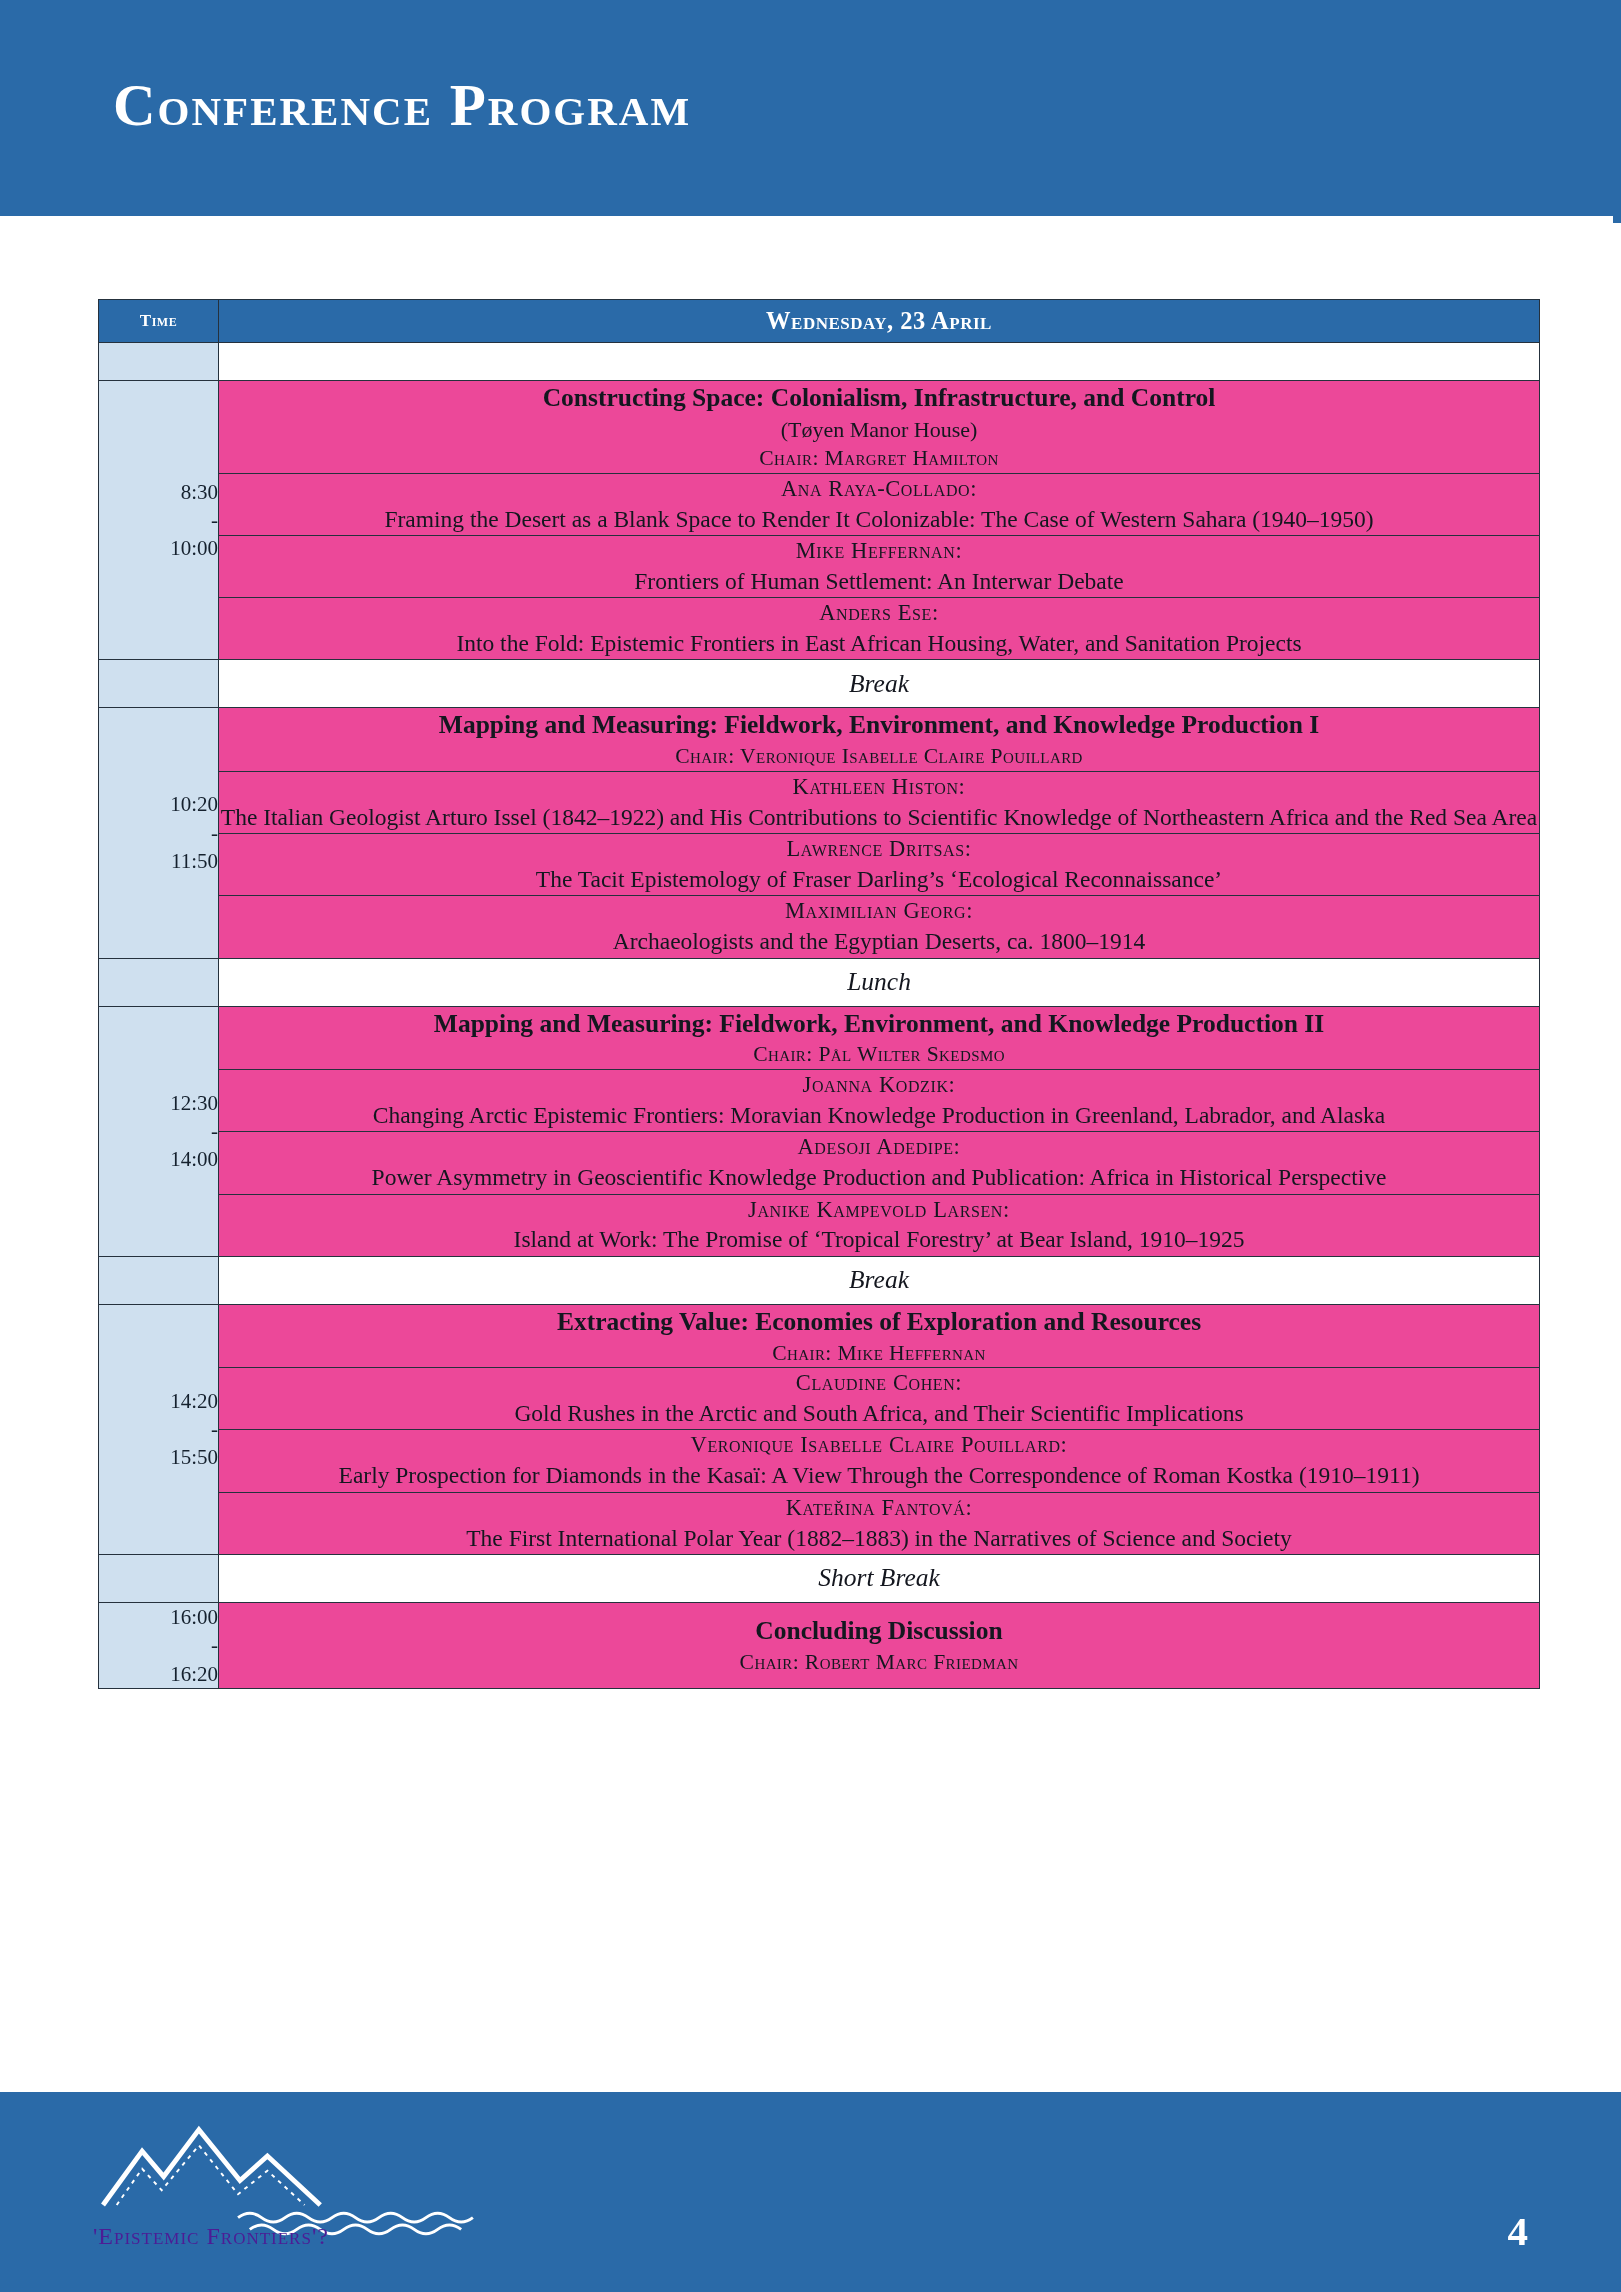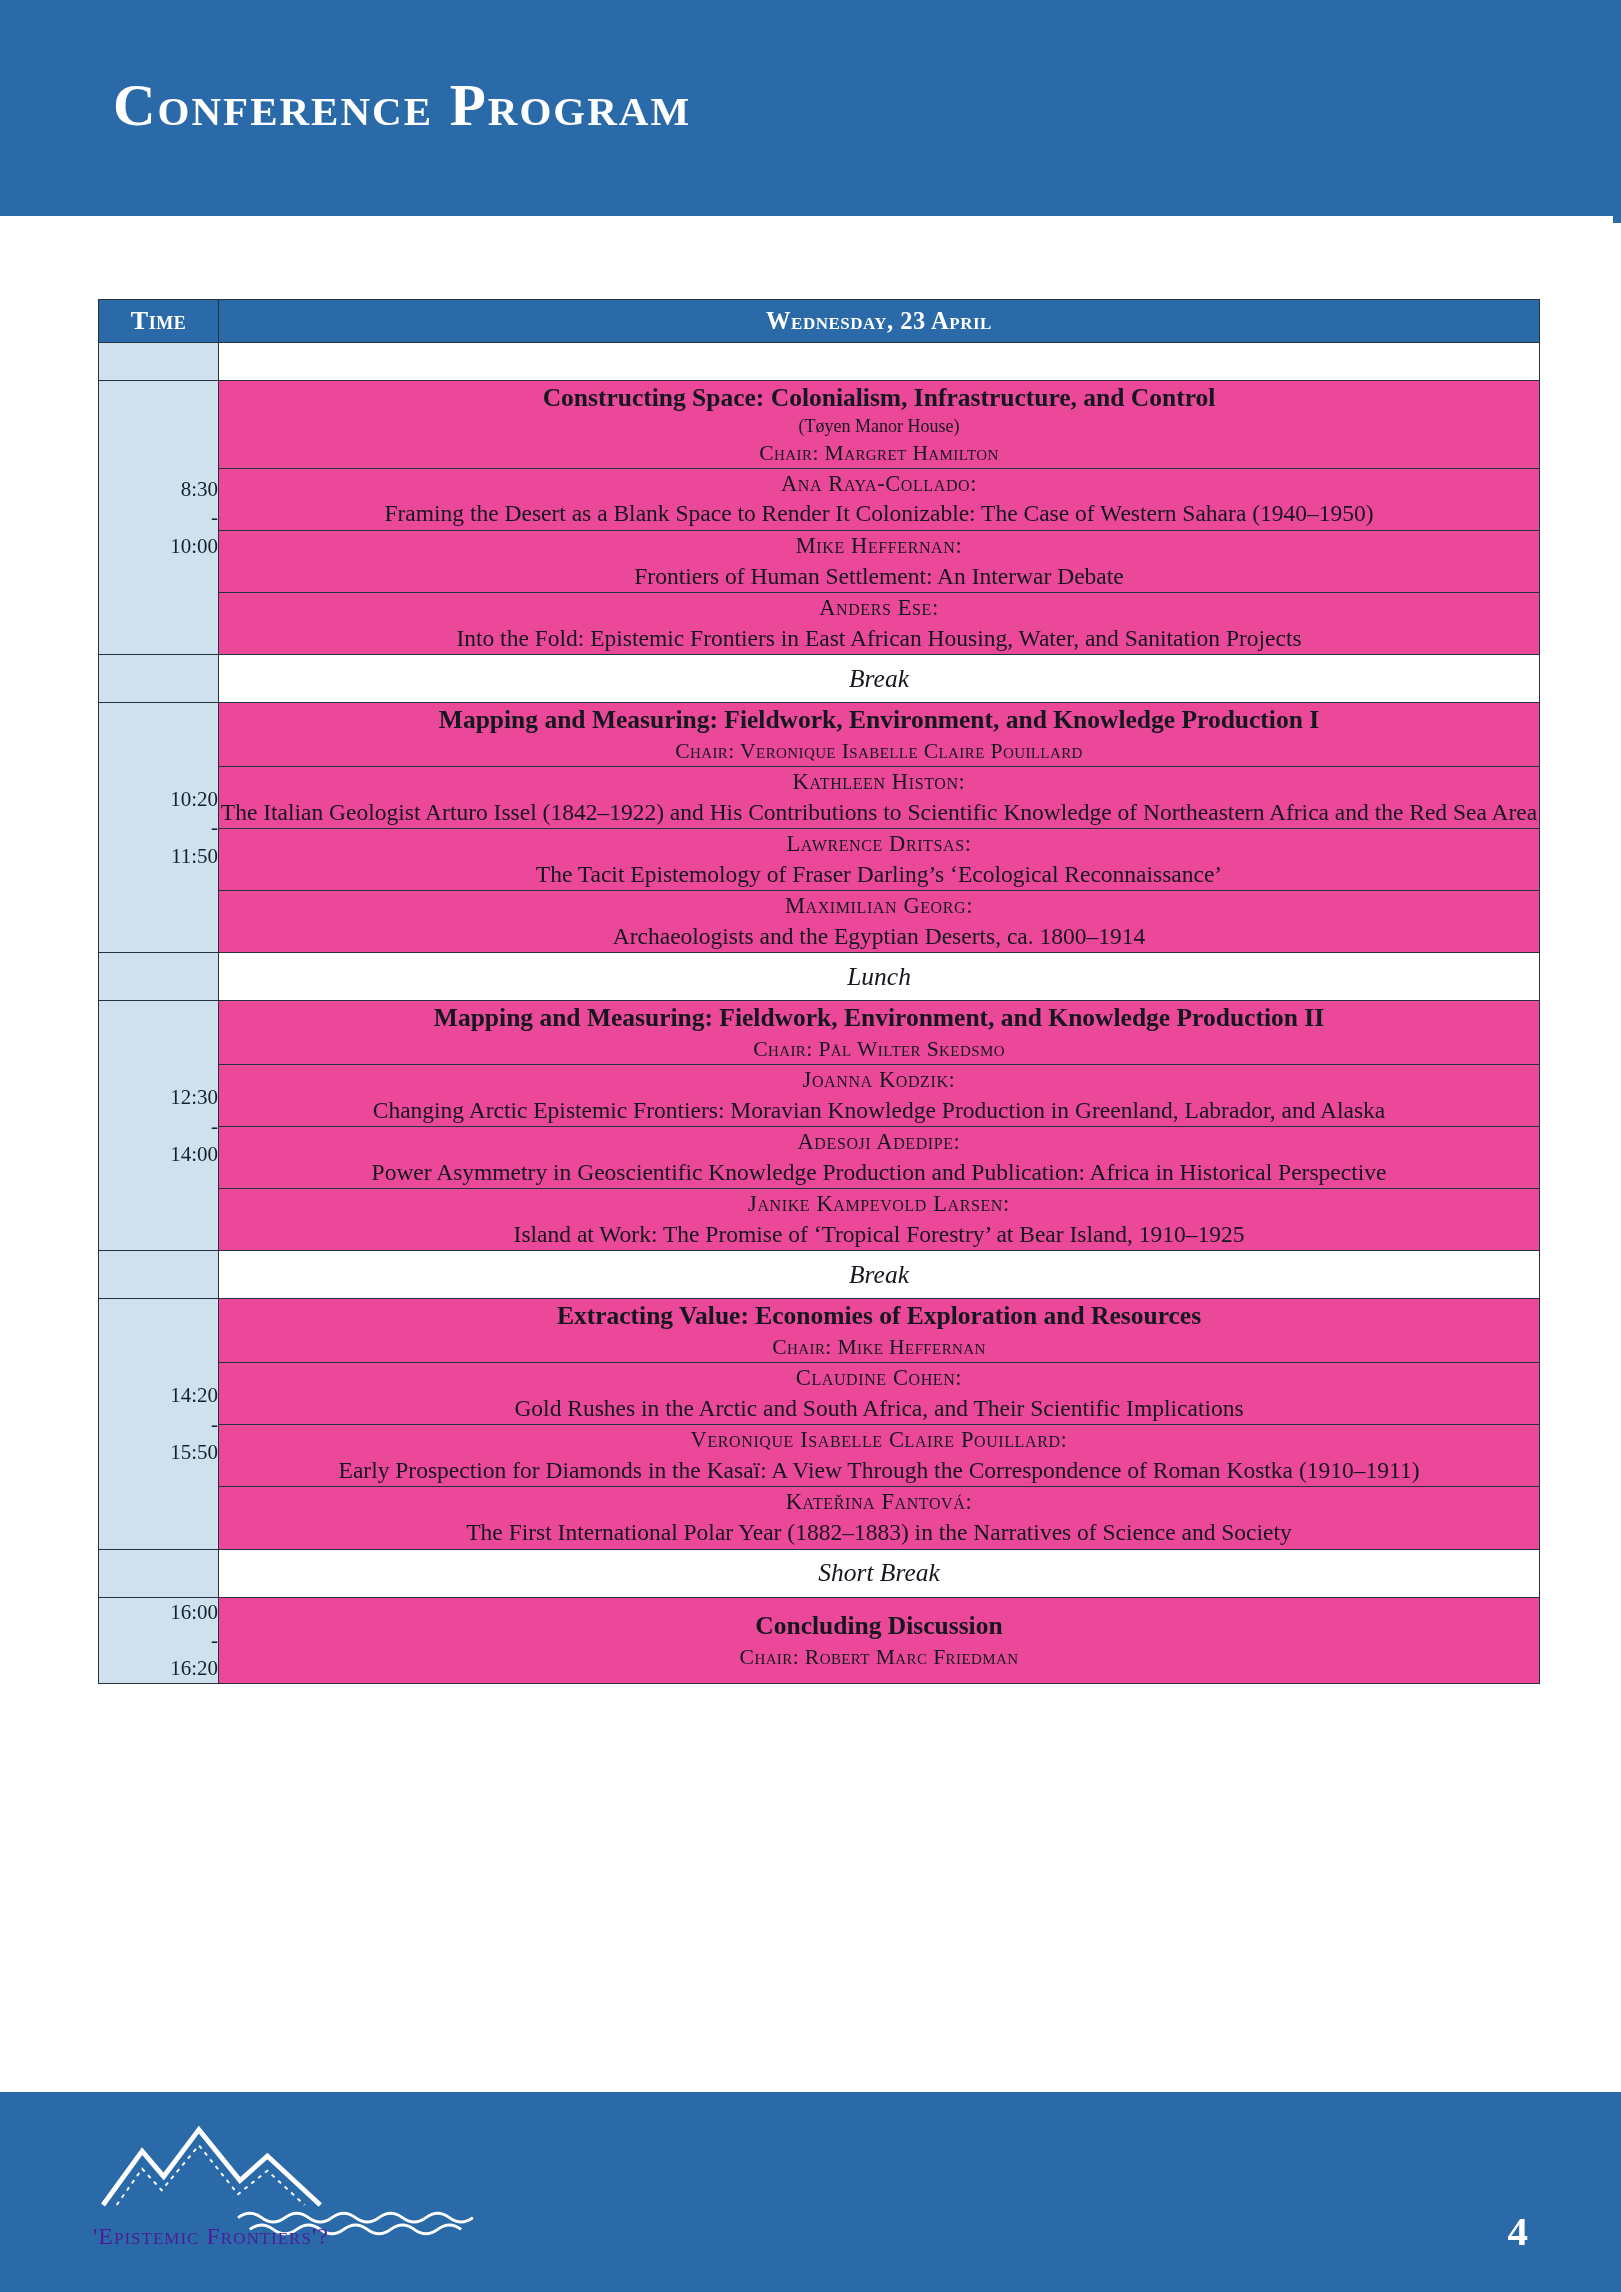--- a/index.html
+++ b/index.html
@@ -98,21 +98,21 @@
   .hdr {
     background: #2a6aa8;
     color: #ffffff;
     font-weight: bold;
     text-align: center;
     font-size: 24.5px;
     height: 42px;
     font-variant: small-caps;
     letter-spacing: 0.5px;
   }
-  .hdr-time { font-size: 26px; }
+  .hdr-time { font-size: 17px; }
   .spacer-row td { height: 37px; background: #ffffff; }
   .spacer-row td.time-cell { background: #cfe0ef; }
 
   .time-cell {
     background: #cfe0ef;
     text-align: right;
     font-size: 21px;
     line-height: 1.35;
     color: #15212e;
     font-family: "Liberation Serif", serif;
@@ -123,21 +123,21 @@
     color: #14171f;
     padding: 9.8px 15.7px;
     line-height: 1.33;
   }
   .sess-title {
     font-weight: bold;
     font-size: 25.5px;
     display: block;
   }
   .sess-venue {
-    font-size: 18px;
+    font-size: 22px;
     display: block;
   }
   .sess-chair {
     font-size: 21.6px;
     font-variant: small-caps;
     letter-spacing: 0.4px;
     display: block;
   }
   .speaker {
     display: block;

